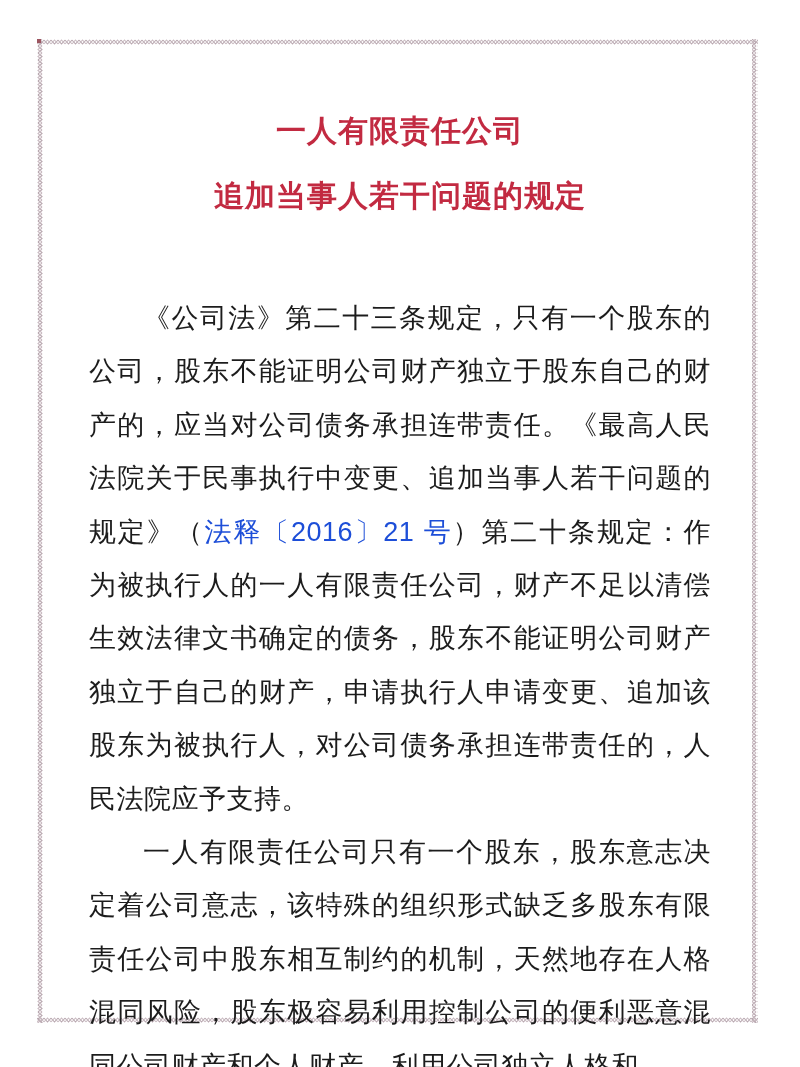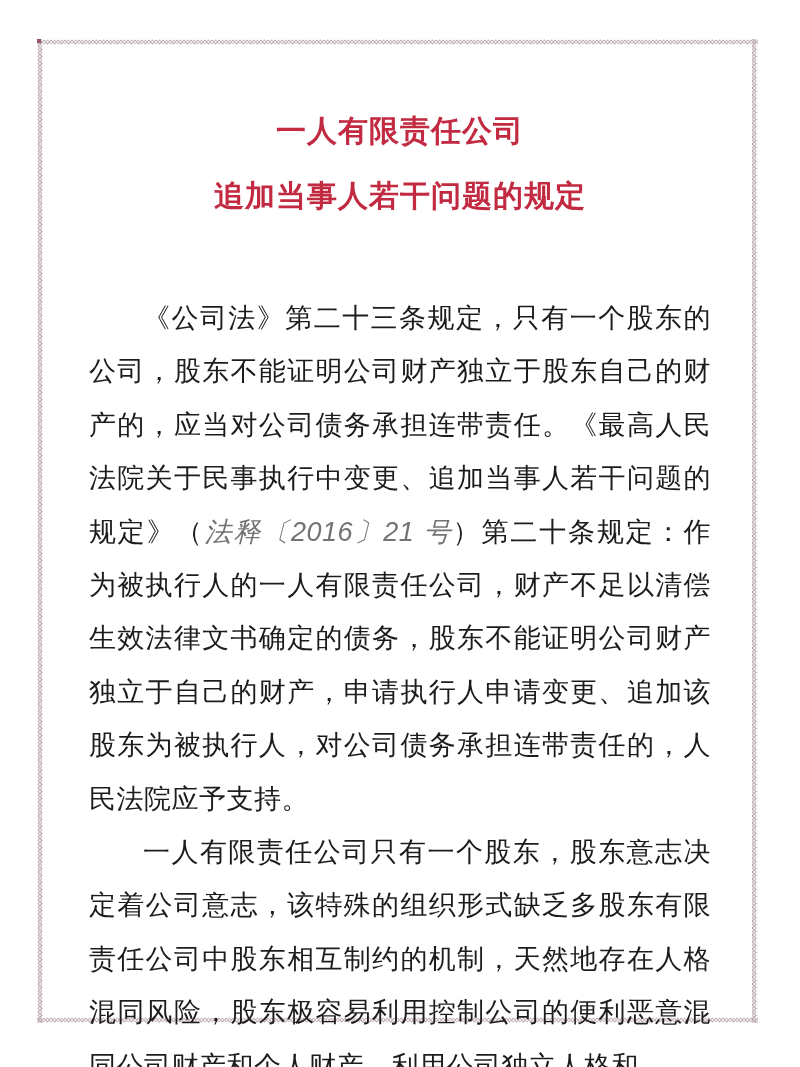--- a/index.html
+++ b/index.html
@@ -47,23 +47,22 @@
   .para {
     margin: 0;
     font-size: 27px;
     line-height: 53.4px;
     color: #1c1c1c;
     text-align: justify;
     text-indent: 2em;
     letter-spacing: 0.5px;
   }
   .law-ref {
-    color: #737373;
+    color: #1d4ed8;
     cursor: pointer;
-    font-style: italic;
   }
 </style>
 </head>
 <body>
 
 <div class="page">
 
   <svg class="frame" width="721" height="984" viewBox="0 0 721 984" aria-hidden="true">
     <defs>
       <pattern id="zzh" width="7" height="6" patternUnits="userSpaceOnUse">

